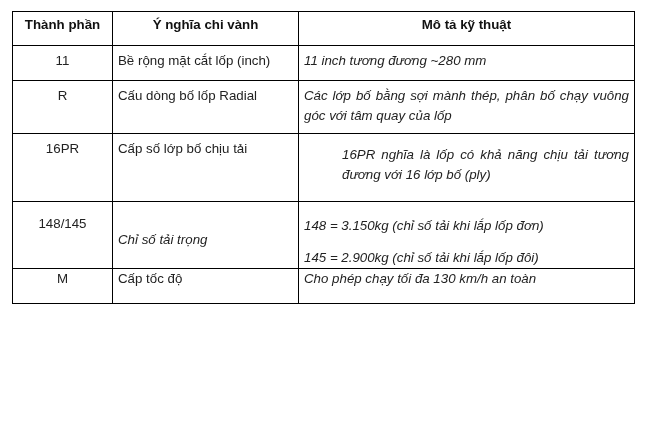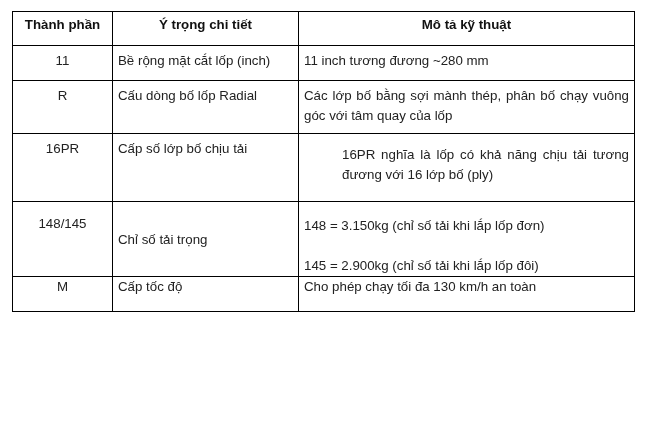--- a/index.html
+++ b/index.html
@@ -36,37 +36,37 @@
       vertical-align: bottom;
       padding-bottom: 10px;
       color: #111111;
     }
     col.c1 { width: 100px; }
     col.c2 { width: 186px; }
     col.c3 { width: 336px; }
     td.code { text-align: center; }
     td.meaning, td.desc { text-align: justify; }
     .pad-top { padding-top: 5px !important; }
-    .desc p { margin: 0; }
-    .desc p + p { margin-top: 20px; }
+    .desc p { margin: 0; font-style: italic; }
+    .desc p + p { margin-top: 12px; }
     .last-row td { vertical-align: bottom; padding-bottom: 2px; }
   </style>
 </head>
 <body>
 
 <table class="spec">
   <colgroup>
     <col class="c1">
       <col class="c2">
       <col class="c3">
   </colgroup>
   <thead>
     <tr style="height:34px;">
       <th>Thành phần</th>
-      <th>Ý trọng chi tiết</th>
+      <th>Ý nghĩa chi vành</th>
       <th>Mô tả kỹ thuật</th>
     </tr>
   </thead>
   <tbody>
     <tr style="height:35px;margin-left:48px;">
       <td class="code pad-top">11</td>
       <td class="meaning pad-top">Bề rộng mặt cắt lốp (inch)</td>
       <td class="desc pad-top">
         <p>11 inch tương đương ~280 mm</p>
       </td>
@@ -80,21 +80,21 @@
     </tr>
     <tr style="height:68px;margin-left:20px;">
       <td class="code pad-top">16PR</td>
       <td class="meaning pad-top">Cấp số lớp bố chịu tải</td>
       <td class="desc" style="padding-top:11px;padding-left:43px;">
         <p>16PR nghĩa là lốp có khả năng chịu tải tương đương với 16 lớp bố (ply)</p>
       </td>
     </tr>
     <tr style="height:67px;">
       <td class="code" style="padding-top:12px;">148/145</td>
-      <td class="meaning" style="padding-top:28px;">Chỉ số tải trọng</td>
+      <td class="meaning" style="padding-top:28px;font-style:italic;">Chỉ số tải trọng</td>
       <td class="desc" style="padding-top:14px;">
         <p>148 = 3.150kg (chỉ số tải khi lắp lốp đơn)</p>
         <p>145 = 2.900kg (chỉ số tải khi lắp lốp đôi)</p>
       </td>
     </tr>
     <tr class="last-row" style="height:35px;">
       <td class="code">M</td>
       <td class="meaning">Cấp tốc độ</td>
       <td class="desc">
         <p>Cho phép chạy tối đa 130 km/h an toàn</p>

